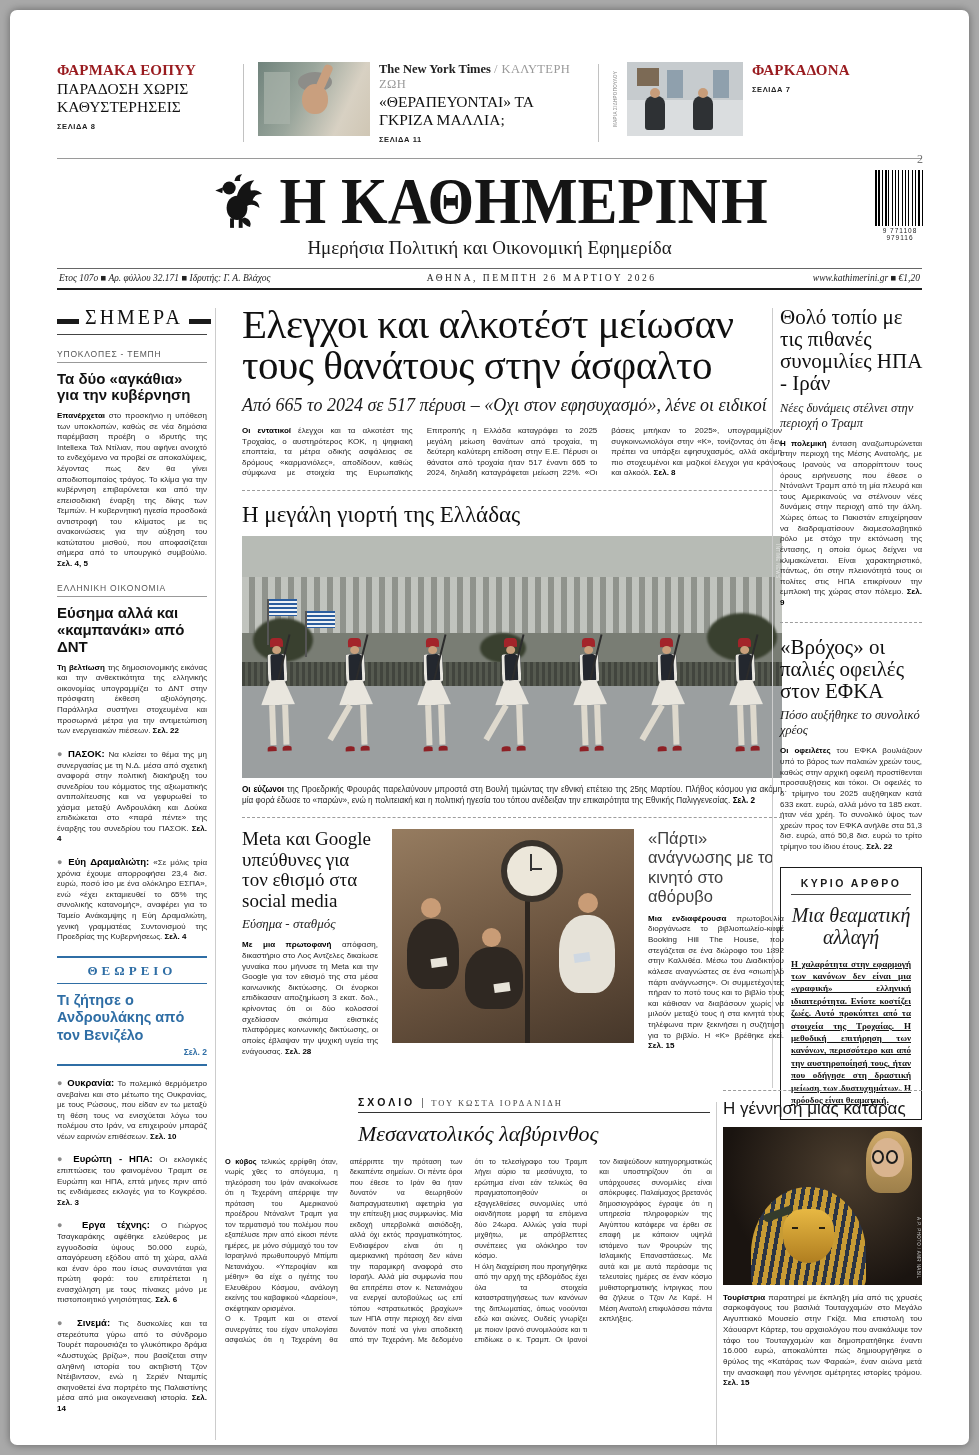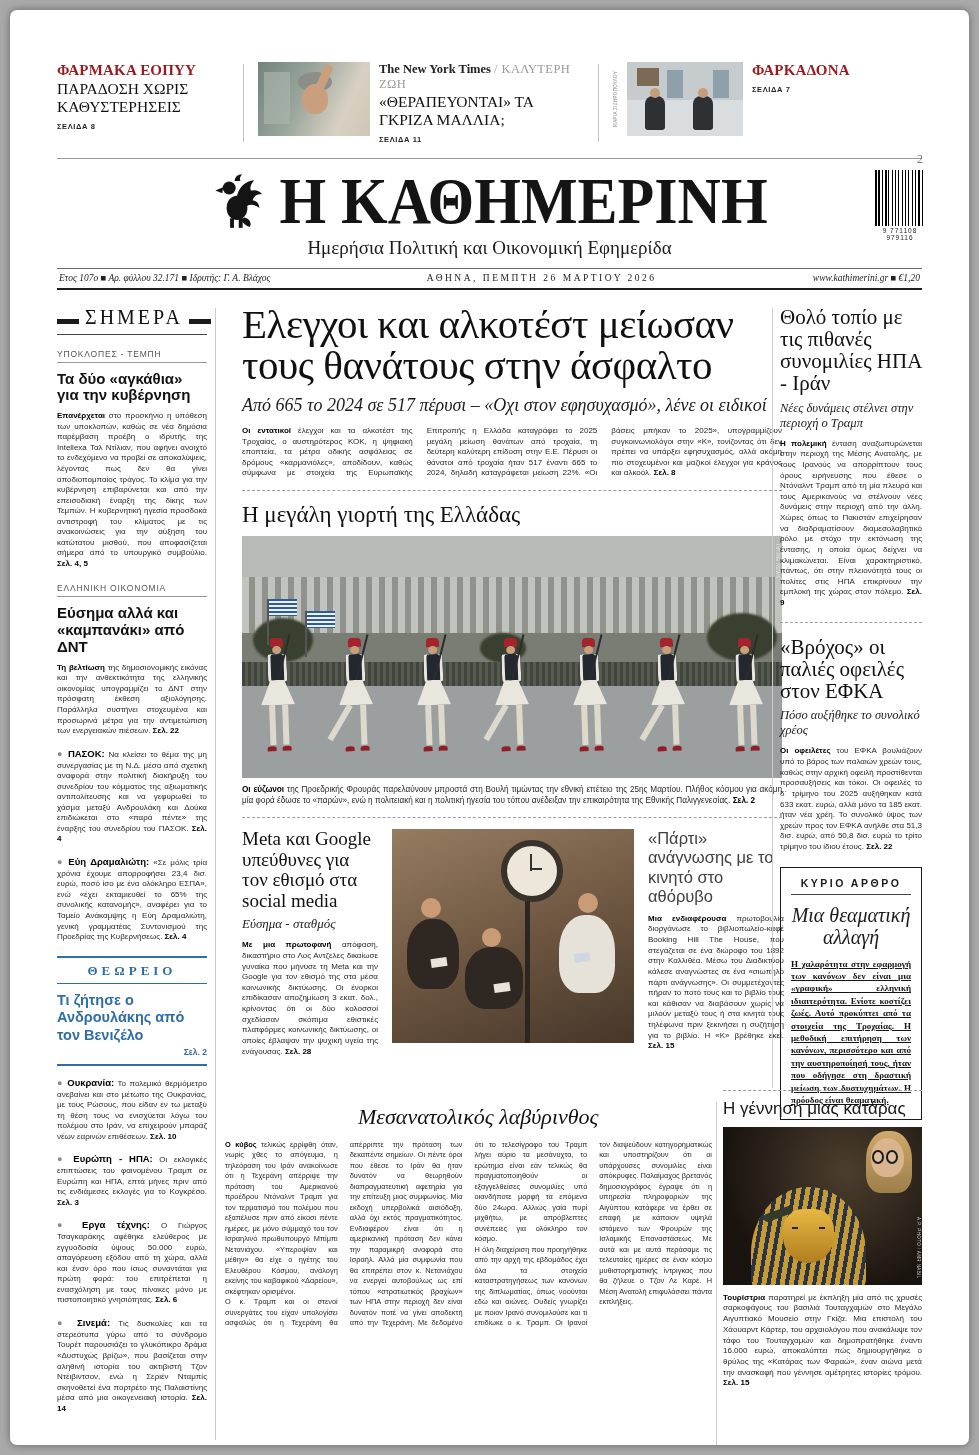--- a/index.html
+++ b/index.html
@@ -484,20 +484,24 @@
         </div>
       </div>
       <div class="kyrio">
         <div class="ky-head">ΚΥΡΙΟ ΑΡΘΡΟ</div>
         <div class="ky-title">Μια θεαματική αλλαγή</div>
         <div class="ky-body">Η χαλαρότητα στην εφαρμογή των κανόνων δεν είναι μια «γραφική» ελληνική ιδιαιτερότητα. Ενίοτε κοστίζει ζωές. Αυτό προκύπτει από τα στοιχεία της Τροχαίας. Η μεθοδική επιτήρηση των κανόνων, περισσότερο και από την αυστηροποίησή τους, ήταν που οδήγησε στη δραστική μείωση των δυστυχημάτων. Η πρόοδος είναι θεαματική.</div>
       </div>
     </div>
 
     <div class="scholio">
+      <div class="sc-head">
+        <span class="sc-label">ΣΧΟΛΙΟ</span>
+        <span class="sc-author">ΤΟΥ ΚΩΣΤΑ ΙΟΡΔΑΝΙΔΗ</span>
+      </div>
       <div class="sc-title">Μεσανατολικός λαβύρινθος</div>
       <div class="sc-body"><span class="lead">Ο κύβος</span> <span>τελικώς ερρίφθη όταν, νωρίς χθες το απόγευμα, η τηλεόραση του Ιράν ανακοίνωσε ότι η Τεχεράνη απέρριψε την πρόταση του Αμερικανού προέδρου Ντόναλντ Τραμπ για τον τερματισμό του πολέμου που εξαπέλυσε πριν από είκοσι πέντε ημέρες, με μόνο σύμμαχό του τον Ισραηλινό πρωθυπουργό Μπίμπι Νετανιάχου. «Υπεροψίαν και μέθην» θα είχε ο ηγέτης του Ελευθέρου Κόσμου, ανάλογη εκείνης του καβαφικού «Δαρείου», σκέφτηκαν ορισμένοι.
 Ο κ. Τραμπ και οι στενοί συνεργάτες του είχαν υπολογίσει ασφαλώς ότι η Τεχεράνη θα απέρριπτε την πρόταση των δεκαπέντε σημείων. Οι πέντε όροι που έθεσε το Ιράν θα ήταν δυνατόν να θεωρηθούν διαπραγματευτική αφετηρία για την επίτευξη μιας συμφωνίας. Μία εκδοχή υπερβολικά αισιόδοξη, αλλά όχι εκτός πραγματικότητος. Ενδιαφέρον είναι ότι η αμερικανική πρόταση δεν κάνει την παραμικρή αναφορά στο Ισραήλ. Αλλά μία συμφωνία που θα επιτρέπει στον κ. Νετανιάχου να ενεργεί αυτοβούλως ως επί τόπου «στρατιωτικός βραχίων» των ΗΠΑ στην περιοχή δεν είναι δυνατόν ποτέ να γίνει αποδεκτή από την Τεχεράνη. Με δεδομένο ότι το τελεσίγραφο του Τραμπ λήγει αύριο τα μεσάνυχτα, το ερώτημα είναι εάν τελικώς θα πραγματοποιηθούν οι εξαγγελθείσες συνομιλίες υπό οιανδήποτε μορφή τα επόμενα δύο 24ωρα. Αλλιώς γαία πυρί μιχθήτω, με απρόβλεπτες συνέπειες για ολόκληρο τον κόσμο.
 Η όλη διαχείριση που προηγήθηκε από την αρχή της εβδομάδος έχει όλα τα στοιχεία καταστρατηγήσεως των κανόνων της διπλωματίας, όπως νοούνται εδώ και αιώνες. Ουδείς γνωρίζει με ποιον Ιρανό συνομιλούσε και τι επιδίωκε ο κ. Τραμπ. Οι Ιρανοί τον διαψεύδουν κατηγορηματικώς και υποστηρίζουν ότι οι υπάρχουσες συνομιλίες είναι απόκρυφες. Παλαίμαχος βρετανός δημοσιογράφος έγραψε ότι η υπηρεσία πληροφοριών της Αιγύπτου κατάφερε να έρθει σε επαφή με κάποιον υψηλά ιστάμενο των Φρουρών της Ισλαμικής Επαναστάσεως. Με αυτά και με αυτά περάσαμε τις τελευταίες ημέρες σε έναν κόσμο μυθιστορηματικής ίντριγκας που θα ζήλευε ο Τζον Λε Καρέ. Η Μέση Ανατολή επιφυλάσσει πάντα εκπλήξεις.</span></div>
     </div>
 
     <div class="divv divv3"></div>
 
     <div class="curse">
       <div class="cu-dash"></div>

